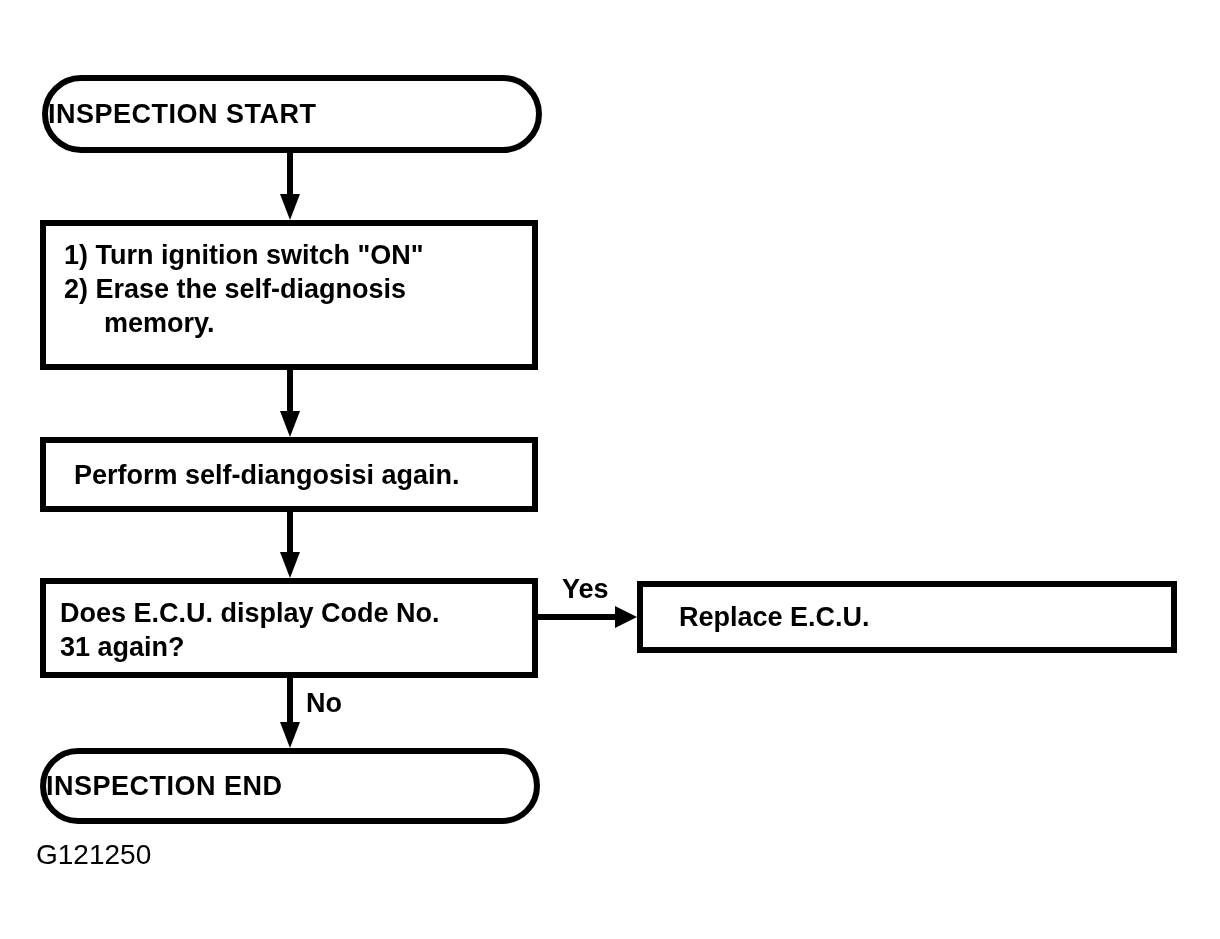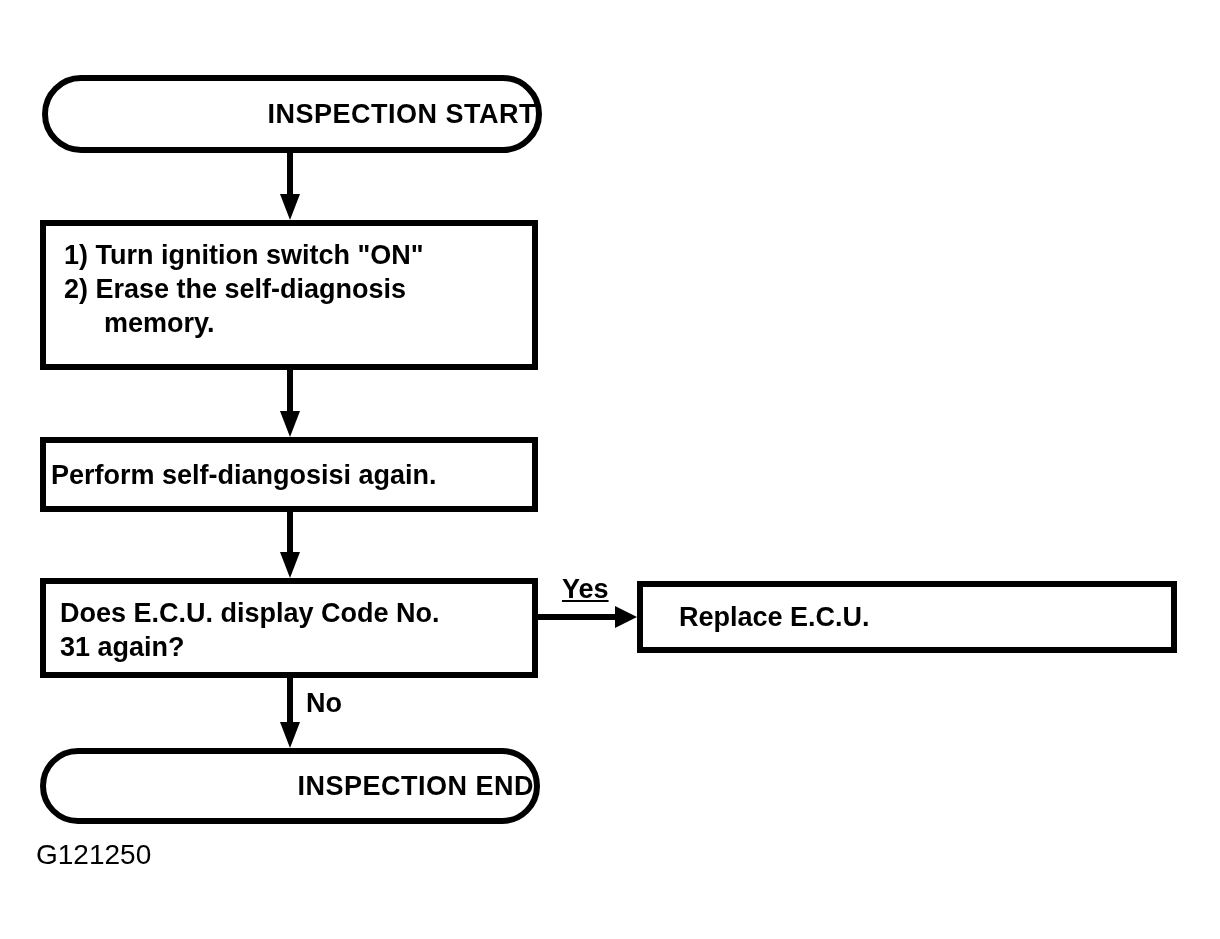--- a/index.html
+++ b/index.html
@@ -22,21 +22,21 @@
     border: 6px solid #000000;
     background: #ffffff;
     font-weight: bold;
     font-size: 27px;
     line-height: 34px;
   }
   .terminal {
     border-radius: 42px;
     display: flex;
     align-items: center;
-    justify-content: flex-end;
+    justify-content: flex-start;
     letter-spacing: 0.5px;
   }
   .vcenter {
     display: flex;
     align-items: center;
   }
   .line { white-space: pre; }
   .indent { margin-left: 40px; }
   
   .varrow {
@@ -115,35 +115,35 @@
     <div class="line">1) Turn ignition switch "ON"</div>
     <div class="line">2) Erase the self-diagnosis</div>
     <div class="line indent">memory.</div>
   </div>
 
   <div class="varrow" style="left:287px; top:370px; height:67px;">
     <div class="shaft"></div>
     <div class="head"></div>
   </div>
 
-  <div class="node vcenter" style="left:40px; top:437px; width:498px; height:75px; padding-left:5px;">
+  <div class="node vcenter" style="left:40px; top:437px; width:498px; height:75px; padding-left:28px;">
     <span>Perform self-diangosisi again.</span>
   </div>
 
   <div class="varrow" style="left:287px; top:512px; height:66px;">
     <div class="shaft"></div>
     <div class="head"></div>
   </div>
 
   <div class="node" style="left:40px; top:578px; width:498px; height:100px; padding:12px 20px 0 14px;">
     <div class="line">Does E.C.U. display Code No.</div>
     <div class="line">31 again?</div>
   </div>
 
-  <div class="edge-label" style="left:562px; top:574px;text-decoration:underline;">Yes</div>
+  <div class="edge-label" style="left:562px; top:574px;">Yes</div>
 
   <div class="harrow" style="left:538px; top:606px; width:99px;">
     <div class="shaft"></div>
     <div class="head"></div>
   </div>
 
   <div class="node vcenter" style="left:637px; top:581px; width:540px; height:72px; padding-left:36px;">
     <span>Replace E.C.U.</span>
   </div>
 

